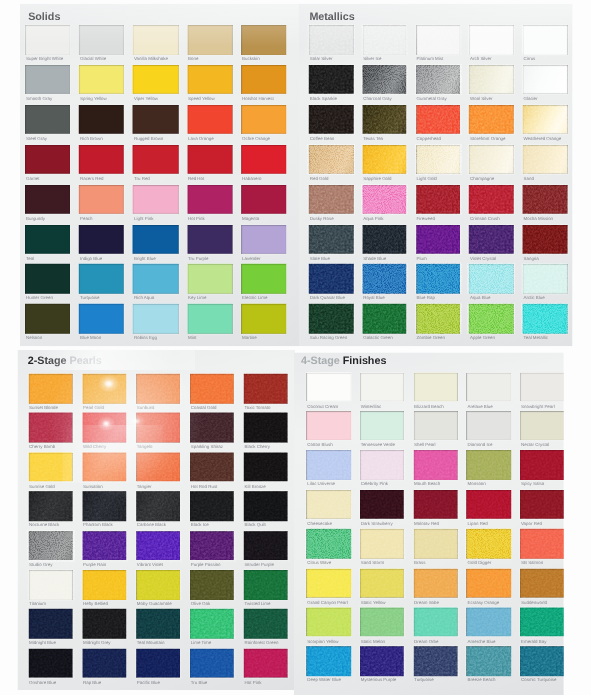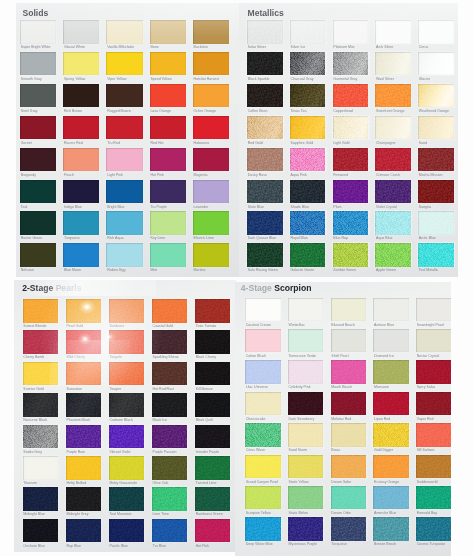--- a/index.html
+++ b/index.html
@@ -702,21 +702,21 @@
         </div>
         <div class="glare" style="left:20px;top:-16px;width:150px;height:160px;background:radial-gradient(ellipse 50% 48% at 46% 44%,rgba(255,255,255,.46),rgba(255,255,255,.24) 40%,rgba(255,255,255,.08) 64%,rgba(255,255,255,0) 82%);mix-blend-mode:screen;transform:rotate(-18deg);"></div>
         <div class="glare" style="left:58px;top:12px;width:30px;height:30px;background:radial-gradient(ellipse 40% 34% at 50% 50%,rgba(255,255,255,1) 0%,rgba(255,255,255,.88) 13%,rgba(255,255,255,.38) 34%,rgba(255,255,255,0) 70%);mix-blend-mode:screen;"></div>
         <div class="glare" style="left:56px;top:44px;width:30px;height:30px;background:radial-gradient(ellipse 36% 30% at 50% 50%,rgba(255,255,255,1) 0%,rgba(255,255,255,.82) 12%,rgba(255,255,255,.32) 32%,rgba(255,255,255,0) 68%);mix-blend-mode:screen;"></div>
         <div class="glare" style="left:80px;top:44px;width:30px;height:26px;background:radial-gradient(ellipse 36% 30% at 50% 50%,rgba(255,255,255,.90) 0%,rgba(255,255,255,.60) 14%,rgba(255,255,255,.22) 34%,rgba(255,255,255,0) 70%);mix-blend-mode:screen;"></div>
         <div class="glare" style="left:14px;top:-4px;width:128px;height:20px;background:linear-gradient(102deg,rgba(255,255,255,0),rgba(255,255,255,.66) 40%,rgba(255,255,255,.22) 86%);mix-blend-mode:screen;"></div>
         <div class="glare" style="left:36px;top:60px;width:80px;height:46px;background:linear-gradient(118deg,rgba(255,255,255,0),rgba(255,255,255,.26) 45%,rgba(255,255,255,0) 92%);mix-blend-mode:screen;"></div>
       </div>
       <div class="panel" style="left:235px;top:282px;width:216px;height:274px;">
         <div class="paper" style="background:linear-gradient(165deg,#e8eaeb 0%,#f0f1f1 20%,#edefee 55%,#e5e7e8 85%,#dfe1e3 100%)"></div>
-        <div class="ptitle" style="left:5.8px;top:0.5px;font-size:8.6px;"><span class="t2">4-Stage </span><span>Scorpion</span></div>
+        <div class="ptitle" style="left:5.8px;top:0.5px;font-size:8.6px;"><span class="t2">4-Stage </span><span>Finishes</span></div>
         <div class="grid" style="left:10px;top:15.5px;">
           <div class="cell" style="left:0.0px;top:0.0px;width:35.5px;height:29.5px;">
             <div class="sw" style="width:35.5px;height:23.5px;background:#fcfcfa;"></div>
             <div class="lbl" style="left:0.8px;top:26.1px;">Coconut Cream</div>
           </div>
           <div class="cell" style="left:42.75px;top:0.0px;width:35.5px;height:29.5px;">
             <div class="sw" style="width:35.5px;height:23.5px;background:#f3f3f0;"></div>
             <div class="lbl" style="left:0.8px;top:26.1px;">Winterlilac</div>
           </div>
           <div class="cell" style="left:85.5px;top:0.0px;width:35.5px;height:29.5px;">

